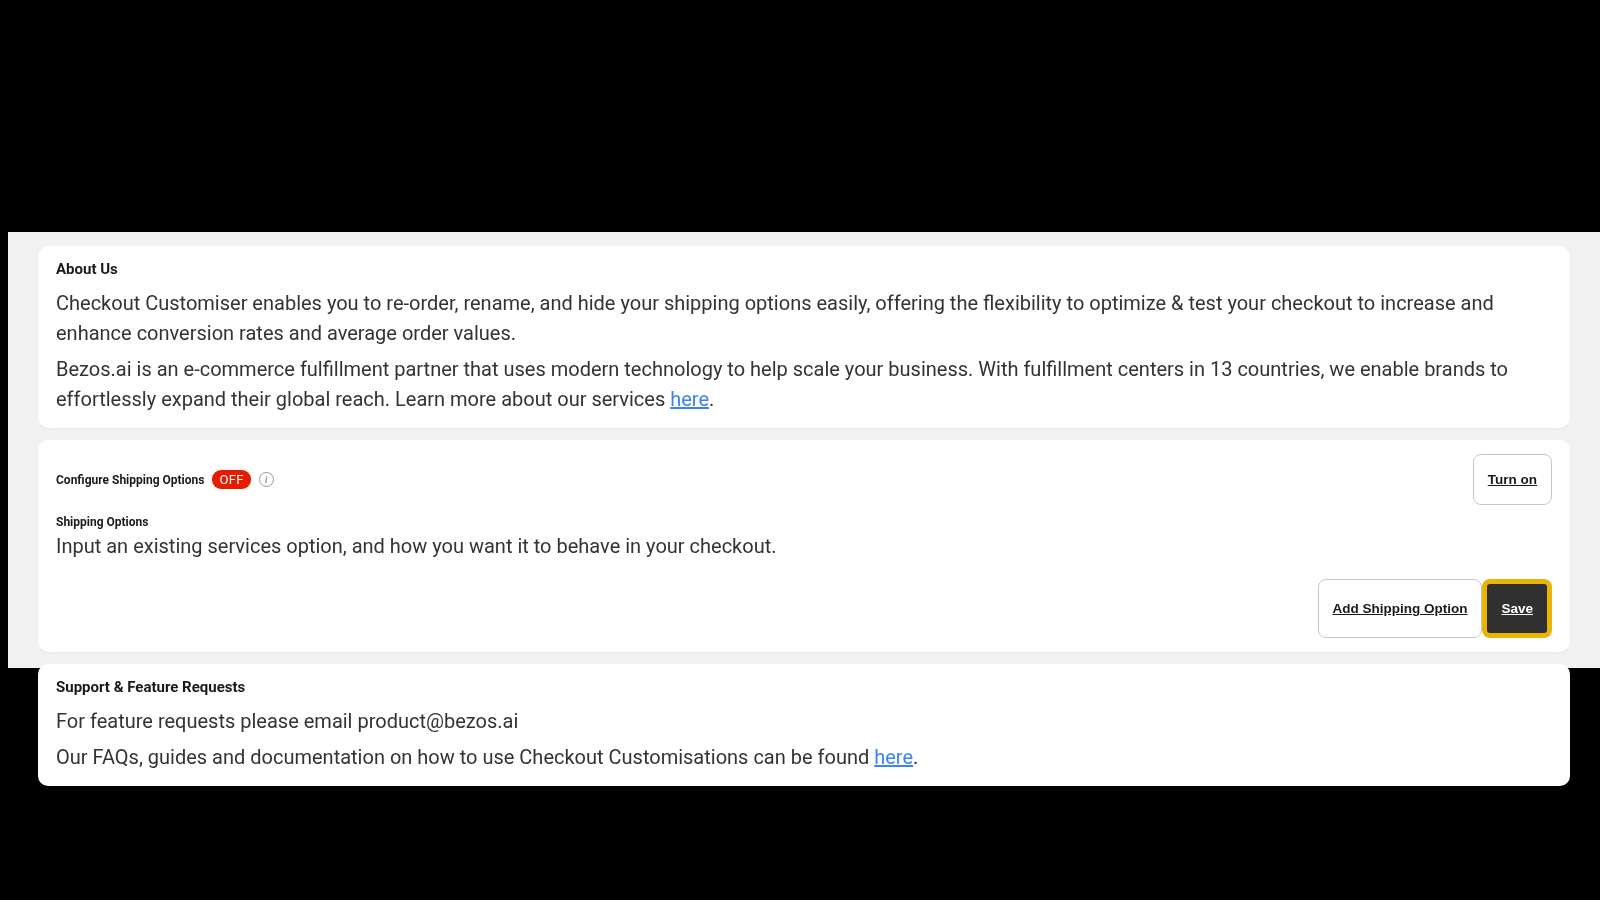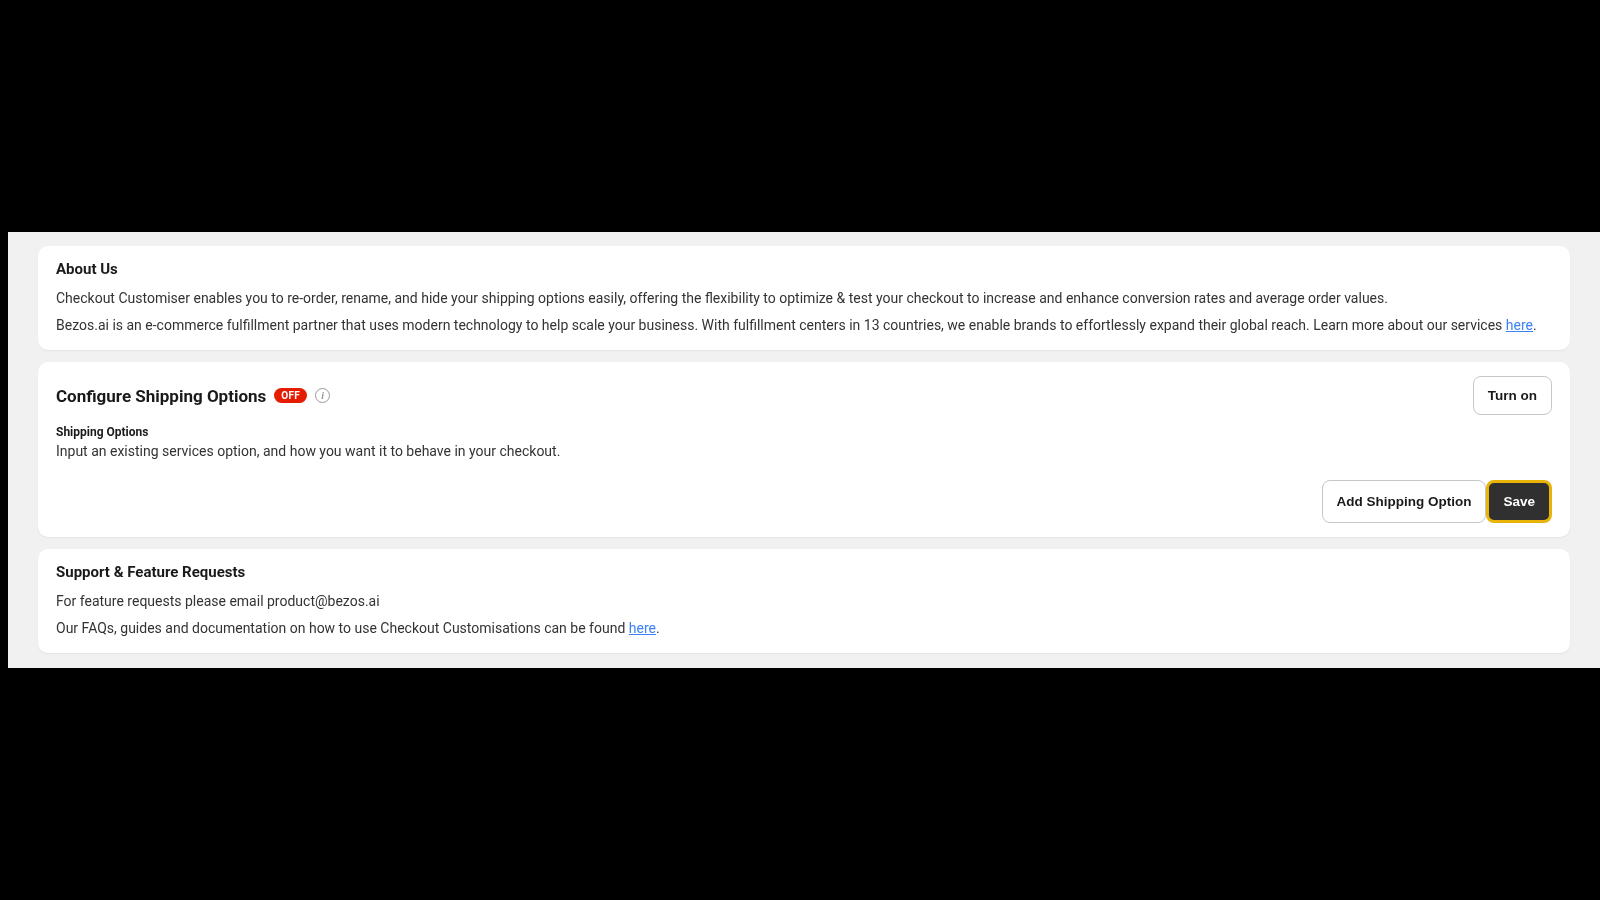--- a/index.html
+++ b/index.html
@@ -30,21 +30,21 @@
       margin-bottom: 12px;
       box-shadow: 0 1px 2px rgba(0,0,0,0.06);
     }
     .card-title {
       font-size: 15px;
       font-weight: 700;
       color: #1a1a1a;
       margin-bottom: 10px;
     }
     .card p {
-      font-size: 14px;
+      font-size: 20px;
       color: #333;
       line-height: 1.5;
       margin-bottom: 6px;
     }
     .card p:last-child {
       margin-bottom: 0;
     }
     a.link {
       color: #3b82f6;
       text-decoration: underline;
@@ -54,29 +54,29 @@
       align-items: center;
       justify-content: space-between;
       margin-bottom: 10px;
     }
     .config-header-left {
       display: flex;
       align-items: center;
       gap: 8px;
     }
     .config-title {
-      font-size: 17px;
+      font-size: 12px;
       font-weight: 700;
       color: #1a1a1a;
     }
     .badge {
       background: #e51c00;
       color: #fff;
-      font-size: 10px;
-      font-weight: 700;
+      font-size: 13px;
+      font-weight: 400;
       padding: 2px 7px;
       border-radius: 9px;
       letter-spacing: 0.3px;
     }
     .info-icon {
       width: 15px;
       height: 15px;
       border: 1.4px solid #999;
       border-radius: 50%;
       display: inline-flex;
@@ -85,31 +85,32 @@
       font-size: 10px;
       color: #999;
       font-weight: 700;
       font-family: Georgia, serif;
       font-style: italic;
       line-height: 1;
     }
     .btn {
       font-size: 13.5px;
       font-weight: 600;
-      padding: 11px 14px;
+      padding: 17px 14px;
       border-radius: 8px;
       cursor: pointer;
       border: 1px solid #c6c6c6;
       background: #fff;
       color: #1a1a1a;
+      text-decoration: underline;
     }
     .btn-dark {
       background: #303030;
       color: #fff;
-      border: 3px solid #eab308;
+      border: 5px solid #eab308;
     }
     .subheading {
       font-size: 12px;
       font-weight: 700;
       color: #1a1a1a;
       margin-bottom: 2px;
     }
     .actions-row {
       display: flex;
       justify-content: flex-end;

